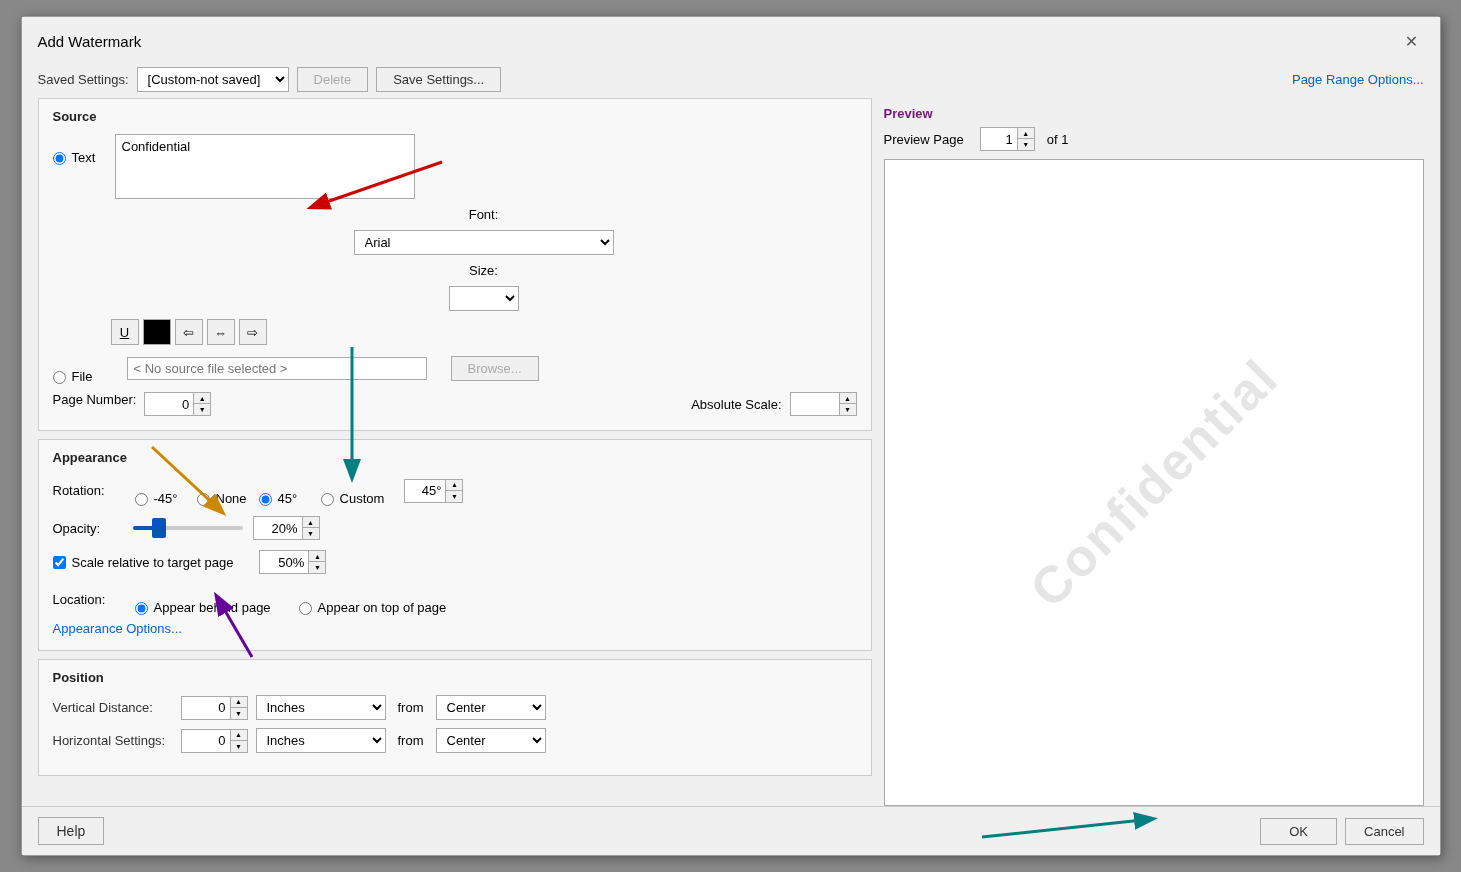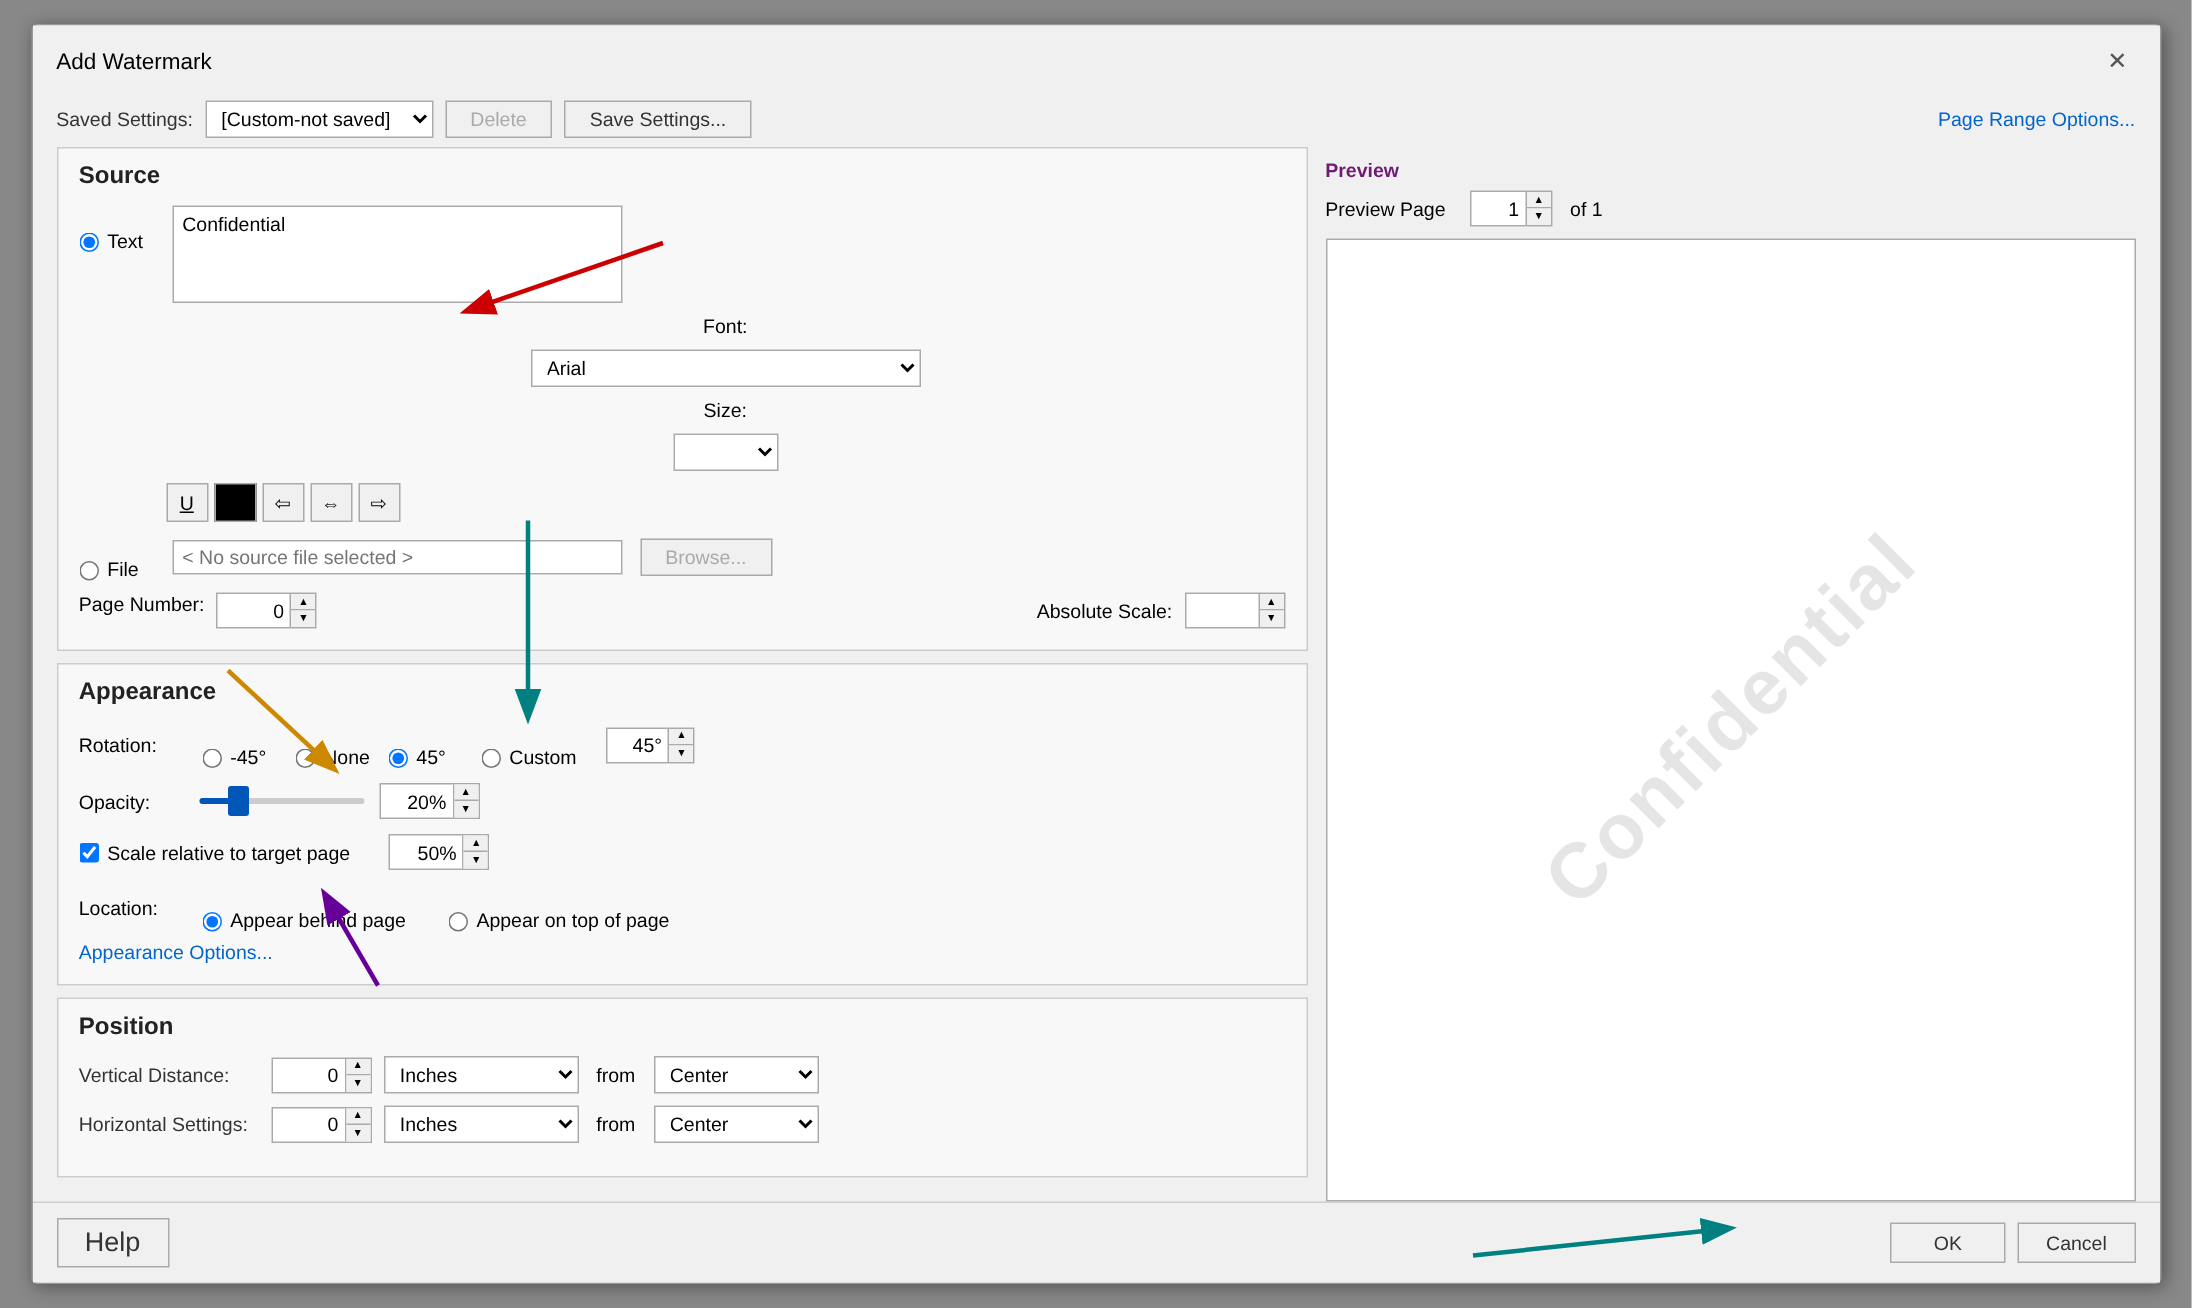--- a/index.html
+++ b/index.html
@@ -96,21 +96,21 @@
       flex-direction: column;
     }
     .section-box {
       border: 1px solid #ccc;
       background: #f8f8f8;
       margin-bottom: 8px;
       padding: 10px 14px 14px 14px;
     }
     .section-title {
       font-weight: 600;
-      font-size: 16px;
+      font-size: 13px;
       margin-bottom: 10px;
       color: #222;
     }
     .source-row {
       display: flex;
       align-items: flex-start;
       gap: 12px;
       margin-bottom: 8px;
     }
     .radio-label {
@@ -175,21 +175,21 @@
     .format-btn-color {
       width: 28px;
       height: 26px;
       border: 1px solid #aaa;
       background: #000;
       cursor: pointer;
     }
     .file-row {
       display: flex;
       align-items: center;
-      gap: 12px;
+      gap: 24px;
       margin-bottom: 8px;
     }
     .file-input {
       flex: 1;
       padding: 3px 6px;
       border: 1px solid #aaa;
       background: #fff;
       font-size: 13px;
       max-width: 300px;
       color: #555;
@@ -354,21 +354,21 @@
       border: 1px solid #aaa;
       background: #f0f0f0;
       cursor: pointer;
       font-size: 13px;
     }
     .btn-help {
       padding: 5px 18px;
       border: 1px solid #aaa;
       background: #f0f0f0;
       cursor: pointer;
-      font-size: 18px;
+      font-size: 14px;
     }
     input[type="radio"] { cursor: pointer; }
     input[type="checkbox"] { cursor: pointer; }
     .spin-input-wrapper {
       display: flex;
       border: 1px solid #aaa;
       background: #fff;
     }
     .spin-input-wrapper input {
       border: none;

